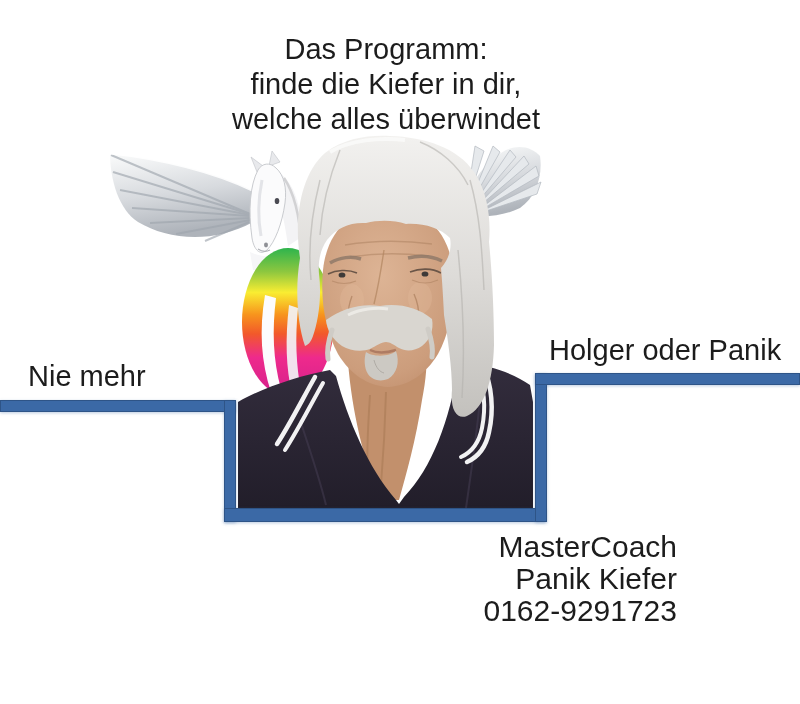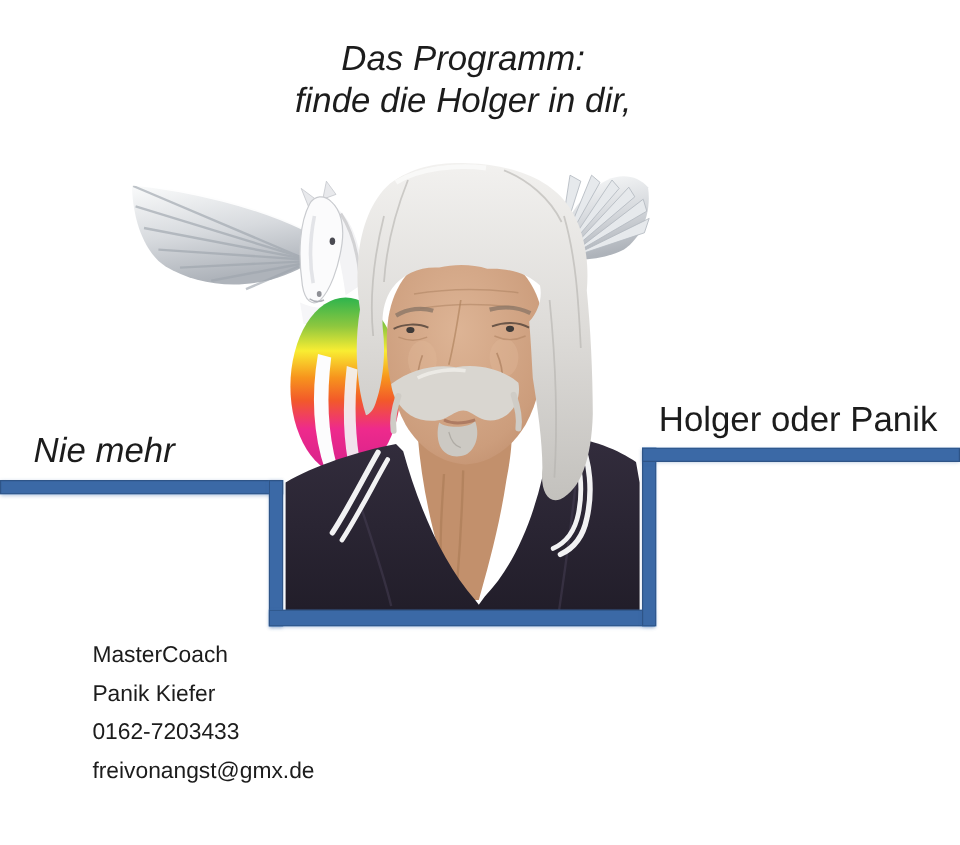--- a/index.html
+++ b/index.html
@@ -5,49 +5,50 @@
   html,body{margin:0;padding:0;}
   body{
     width:800px;height:704px;position:relative;overflow:hidden;
     background:#ffffff;
     font-family:"Liberation Sans", sans-serif;
     color:#1a1a1a;
   }
   .abs{position:absolute;}
   .title-block{
     left:86px;top:32px;width:600px;
-    text-align:center;font-size:29px;line-height:35px;color:#1c1c1c;font-style:italic;
+    text-align:center;font-size:29px;line-height:35px;color:#1c1c1c;
   }
   .label-left{
-    left:28px;top:360px;font-size:29px;color:#1c1c1c;white-space:nowrap;font-style:italic;
+    left:28px;top:360px;font-size:29px;color:#1c1c1c;white-space:nowrap;
   }
   .label-right{
     left:549px;top:334px;font-size:29px;color:#1c1c1c;white-space:nowrap;
   }
   .contact-block{
     left:77px;top:531px;width:600px;
-    text-align:left;font-size:19px;line-height:32px;color:#1c1c1c;
+    text-align:right;font-size:30px;line-height:32px;color:#1c1c1c;
   }
   .frame{
     background:#3b69a6;
     box-shadow: inset 0 0 0 1px #2e5487, 0 1px 3px rgba(59,105,166,0.35);
   }
   #frame-left-h{left:0;top:400px;width:236px;height:12px;}
   #frame-left-v{left:224px;top:400px;width:12px;height:122px;}
   #frame-bottom-h{left:224px;top:508px;width:322px;height:14px;}
   #frame-right-v{left:535px;top:373px;width:12px;height:149px;}
   #frame-right-h{left:535px;top:373px;width:265px;height:12px;}
   #illustration{left:100px;top:130px;width:460px;height:390px;}
 </style>
 </head>
 <body>
 
 <div class="abs title-block">
   <div>Das Programm:</div>
-  <div>finde die Holger in dir,</div>
+  <div>finde die Kiefer in dir,</div>
+  <div>welche alles überwindet</div>
 </div>
 
 <svg id="illustration" class="abs" viewBox="100 130 460 390" width="460" height="390" xmlns="http://www.w3.org/2000/svg">
   <defs>
     <linearGradient id="gWing" x1="0" y1="0" x2="0.25" y2="1">
       <stop offset="0" stop-color="#fbfcfc"></stop>
         <stop offset="0.55" stop-color="#d7dade"></stop>
         <stop offset="1" stop-color="#aeb3ba"></stop>
     </linearGradient>
     <linearGradient id="gRainbow" x1="0" y1="0" x2="0" y2="1">
@@ -196,15 +197,14 @@
 <div class="abs frame" id="frame-bottom-h"></div>
 <div class="abs frame" id="frame-right-v"></div>
 <div class="abs frame" id="frame-right-h"></div>
 
 <div class="abs label-left">Nie mehr</div>
 <div class="abs label-right">Holger oder Panik</div>
 
 <div class="abs contact-block">
   <div>MasterCoach</div>
   <div>Panik Kiefer</div>
-  <div>0162-7203433</div>
-  <div>freivonangst@gmx.de</div>
+  <div>0162-9291723</div>
 </div>
 
 </body></html>

